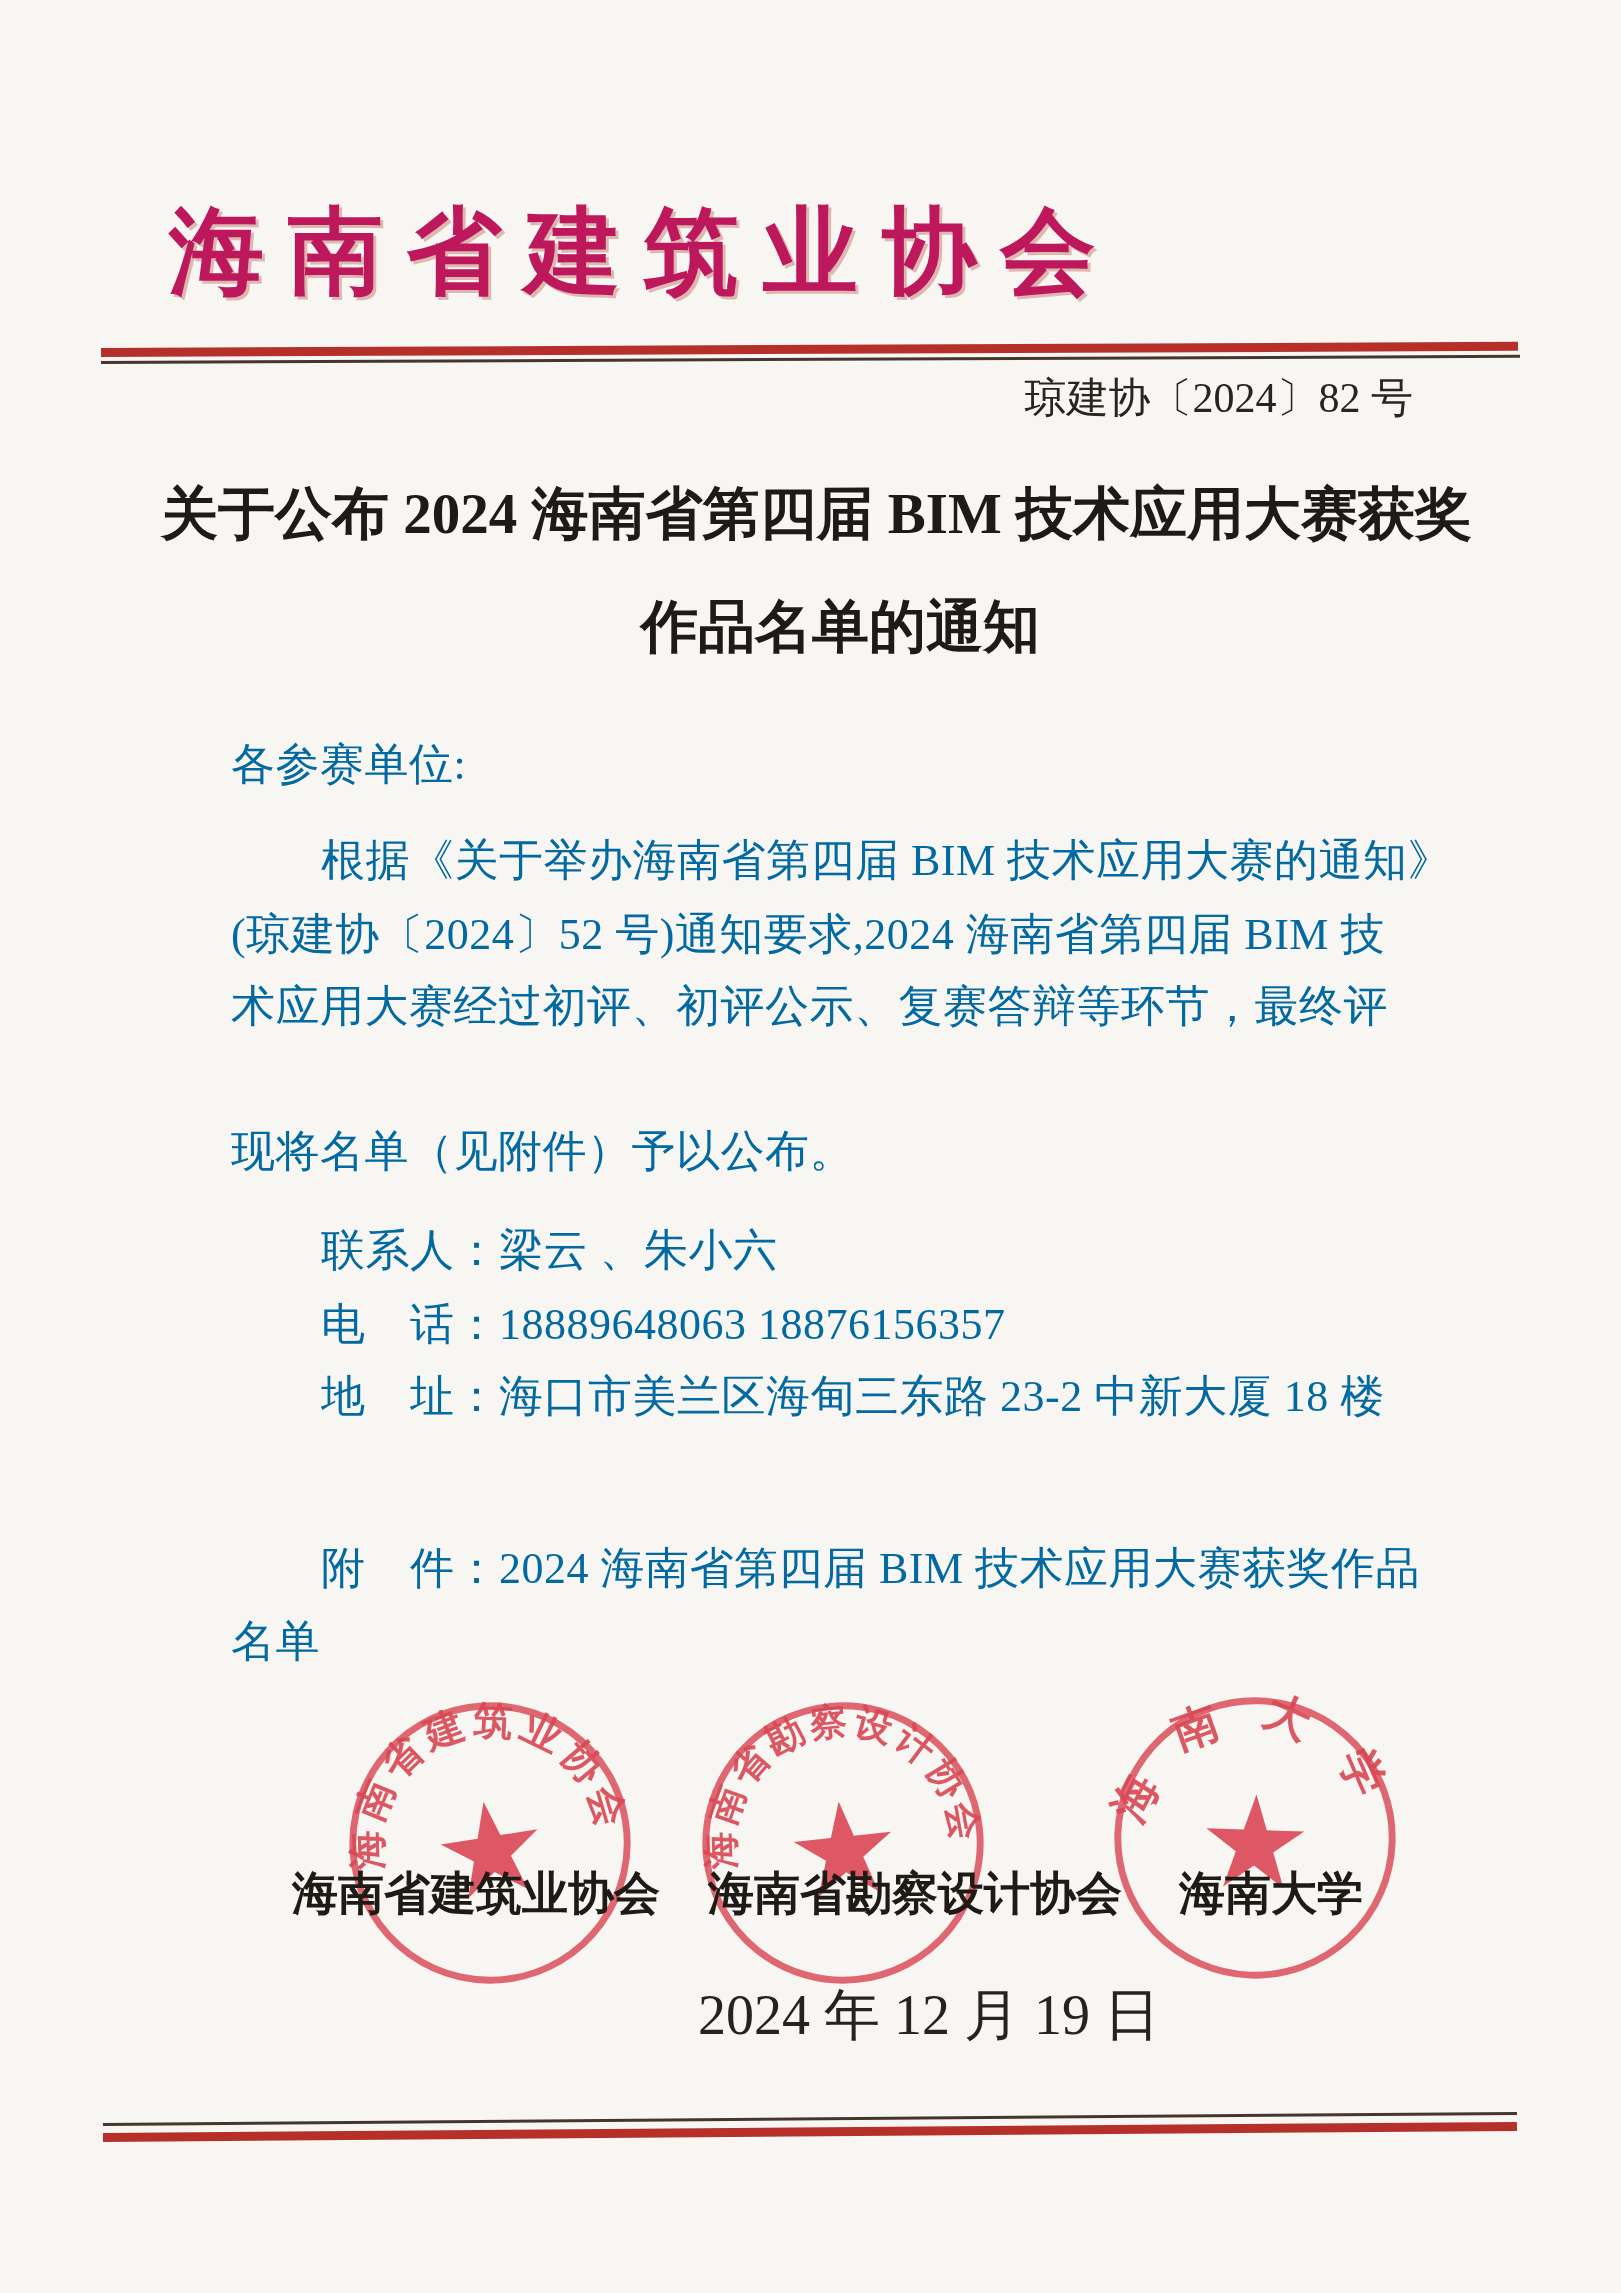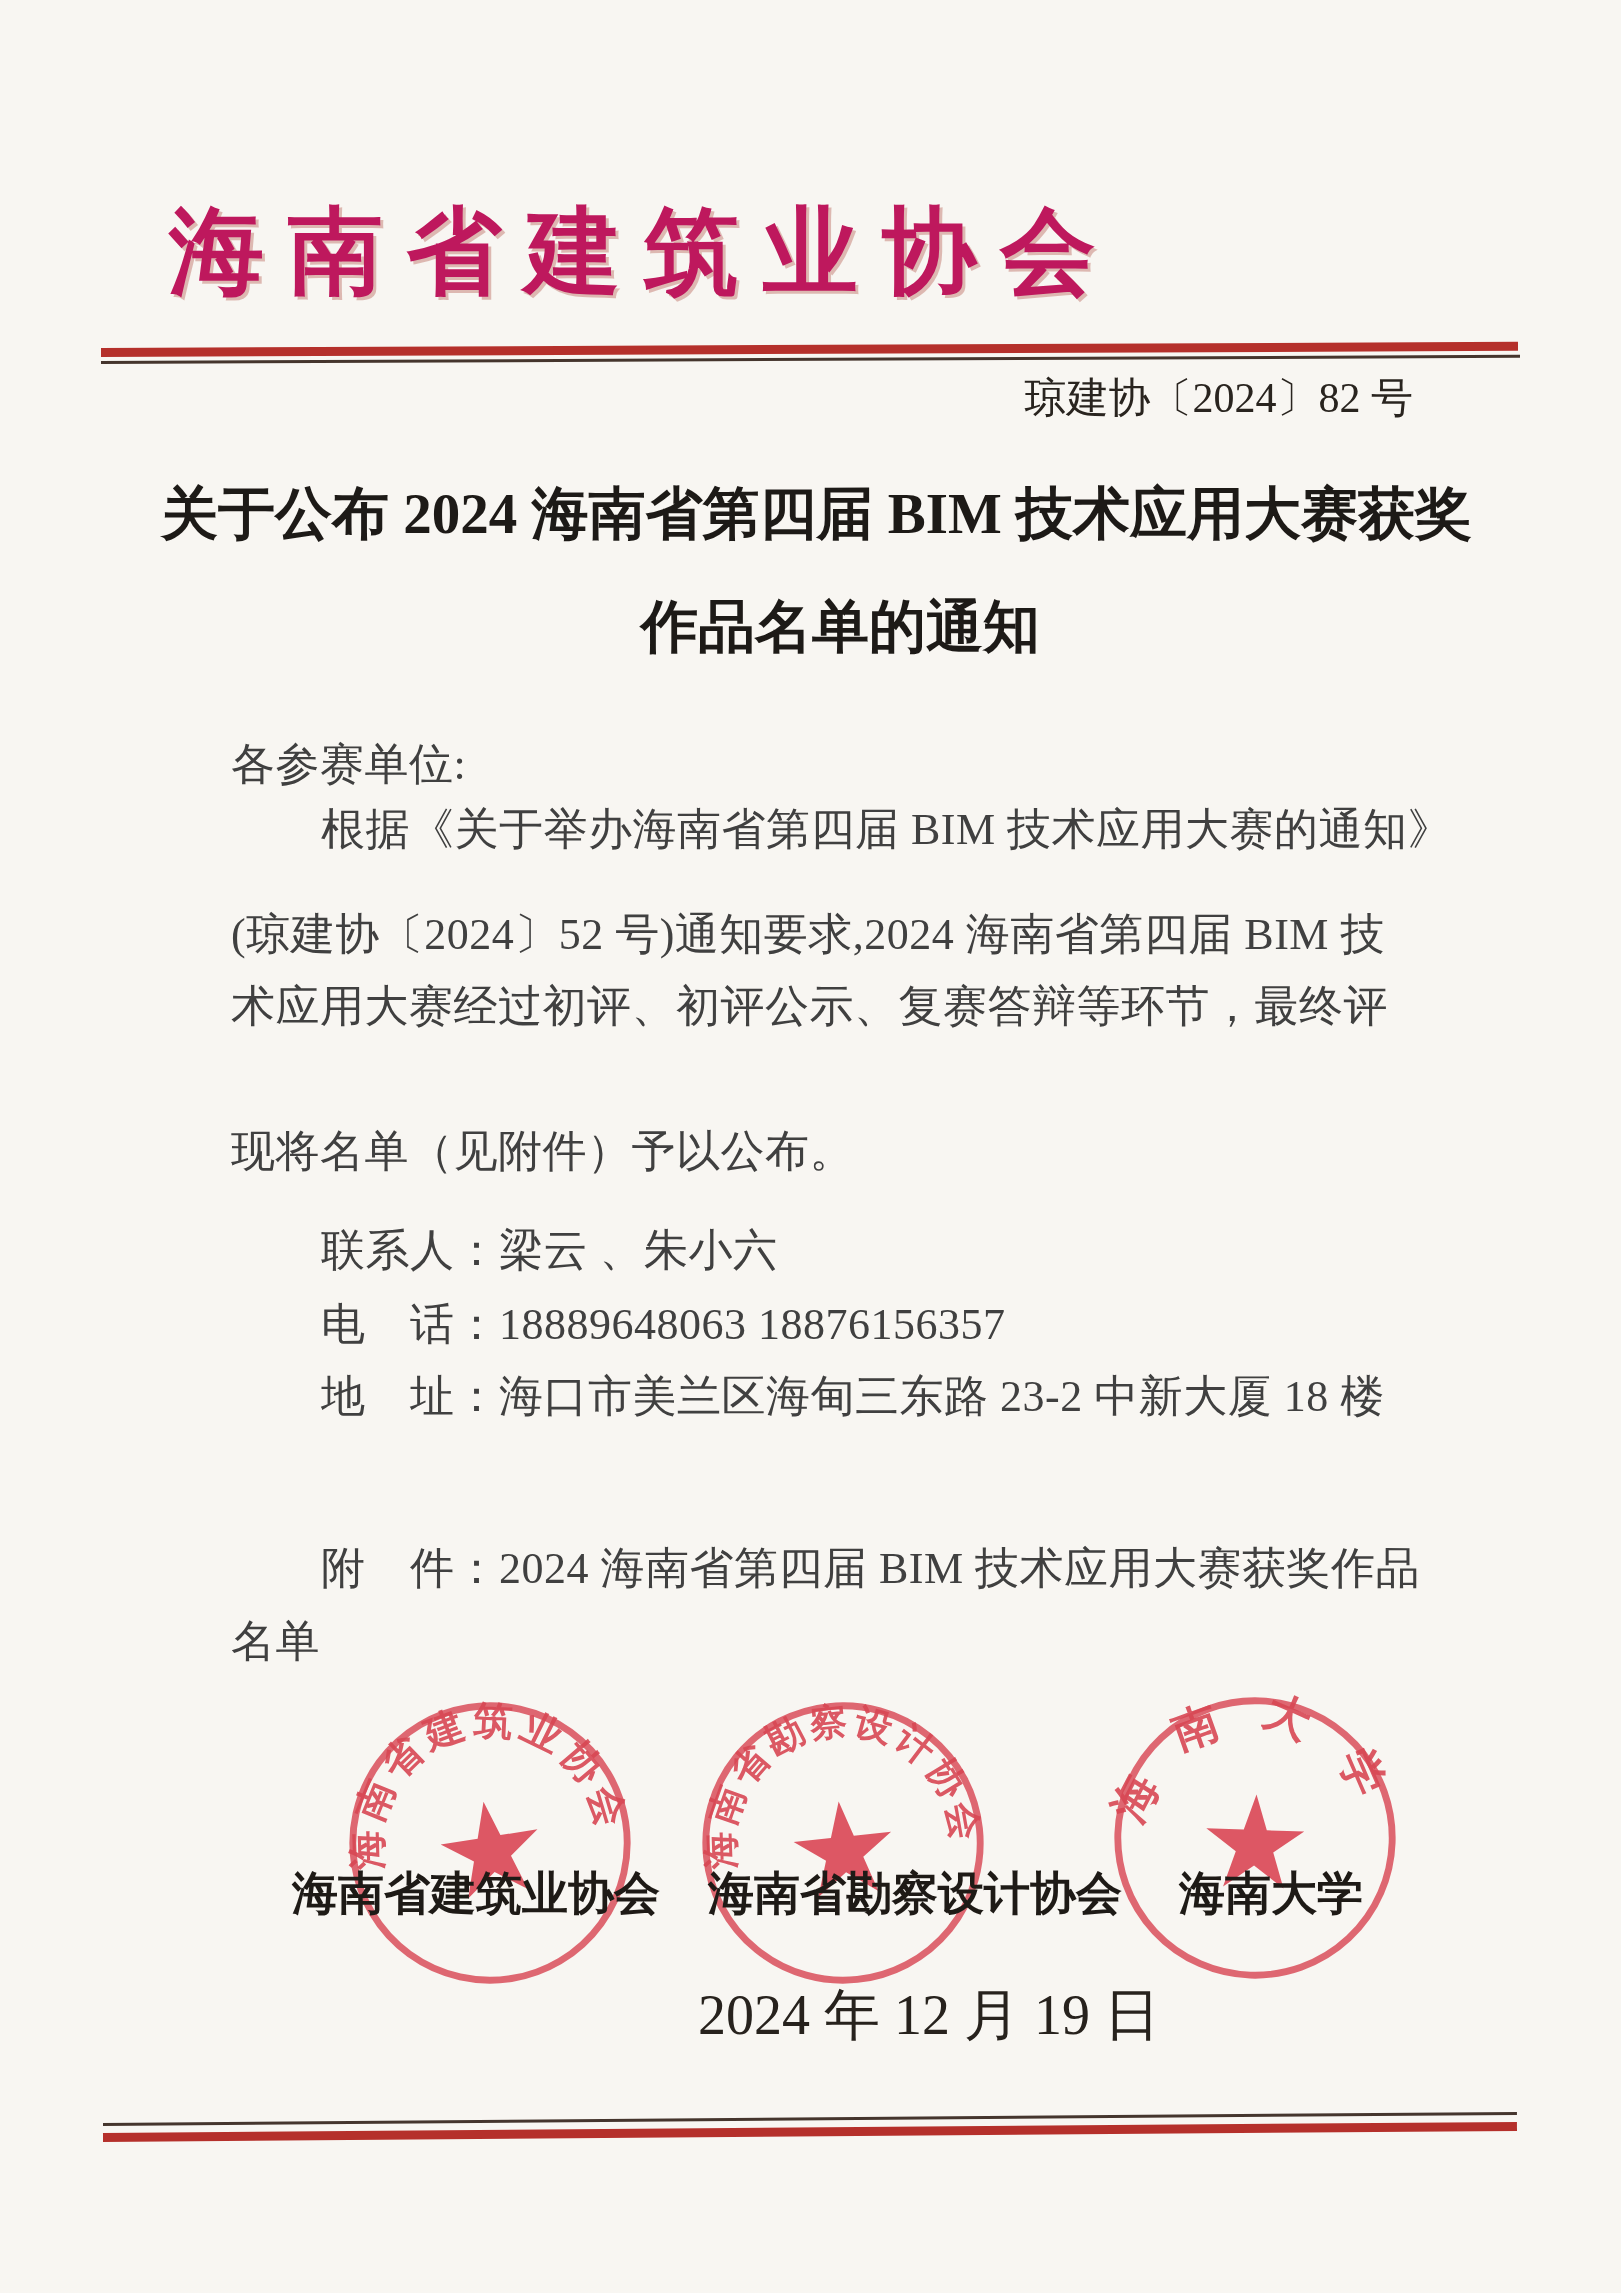--- a/index.html
+++ b/index.html
@@ -27,21 +27,21 @@
   .rule-dark-top  { left:101px; top:361px; width:1419px; height:2.9px;  background:#45352d; transform:rotate(-0.25deg); transform-origin:left center;}
   .rule-dark-bot  { left:103px; top:2123px; width:1414px; height:2.9px; background:#45352d; transform:rotate(-0.45deg); transform-origin:left center;}
   .rule-red-bot   { left:103px; top:2133px; width:1414px; height:8.8px; background:#b5302b; transform:rotate(-0.45deg); transform-origin:left center;}
 
   .doc-number { left:0; top:374px; width:1384px; text-align:right; font-size:42px;padding-left:29px; }
 
   .doc-title { left:0; width:1621px; text-align:center; font-size:57px; font-weight:bold; color:#1d1a17;margin-left:6px; }
   .t1 { top:480px; }
   .t2 { top:593px;padding-left:24px; }
 
-  .body-line { left:231px; font-size:44px; letter-spacing:0.5px; color:#404040; }
+  .body-line { left:231px; font-size:44px; letter-spacing:0.5px; color:#0369a1; }
   .indent { padding-left:90px; }
 
   
   .stamp { position:absolute; }
   .stamp circle { fill:none; stroke:#d84754; stroke-width:7; opacity:0.82; }
   .stamp .star  { fill:#d84150; opacity:0.88; }
   .stamp text   { fill:#d84754; opacity:0.9; font-family:"Liberation Serif","DejaVu Serif",serif; font-weight:bold; }
   .arc-8 { font-size:40px; letter-spacing:6px; }
   .arc-9 { font-size:38px; letter-spacing:4px; }
   .arc-4 { font-size:46px; letter-spacing:38px; }
@@ -60,21 +60,21 @@
 
   <div class="abs org-title">海 南 省 建 筑 业 协 会</div>
   <div class="rule rule-red-top"></div>
   <div class="rule rule-dark-top"></div>
   <div class="abs doc-number">琼建协〔2024〕82 号</div>
 
   <div class="abs doc-title t1">关于公布 2024 海南省第四届 BIM 技术应用大赛获奖</div>
   <div class="abs doc-title t2">作品名单的通知</div>
 
   <div class="abs body-line" style="top:739px">各参赛单位:</div>
-  <div class="abs body-line indent" style="top:804px">根据《关于举办海南省第四届 BIM 技术应用大赛的通知》</div>
+  <div class="abs body-line indent" style="top:835px">根据《关于举办海南省第四届 BIM 技术应用大赛的通知》</div>
   <div class="abs body-line" style="top:909px">(琼建协〔2024〕52 号)通知要求,2024 海南省第四届 BIM 技</div>
   <div class="abs body-line" style="top:981px">术应用大赛经过初评、初评公示、复赛答辩等环节，最终评</div>
   <div class="abs body-line" style="top:1126px">现将名单（见附件）予以公布。</div>
   <div class="abs body-line indent" style="top:1225px">联系人：梁云 、朱小六</div>
   <div class="abs body-line indent" style="top:1299px">电　话：18889648063 18876156357</div>
   <div class="abs body-line indent" style="top:1371px">地　址：海口市美兰区海甸三东路 23-2 中新大厦 18 楼</div>
   <div class="abs body-line indent" style="top:1543px">附　件：2024 海南省第四届 BIM 技术应用大赛获奖作品</div>
   <div class="abs body-line" style="top:1616px">名单</div>
 
   <svg class="stamp" style="left:343px; top:1696px;" width="294" height="294" viewBox="0 0 300 300">

